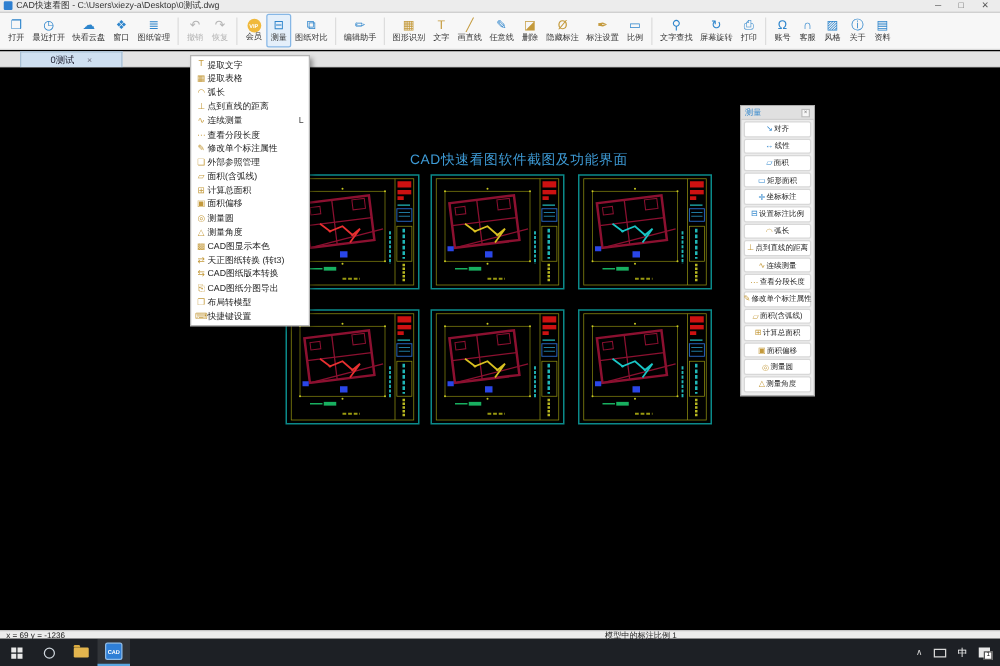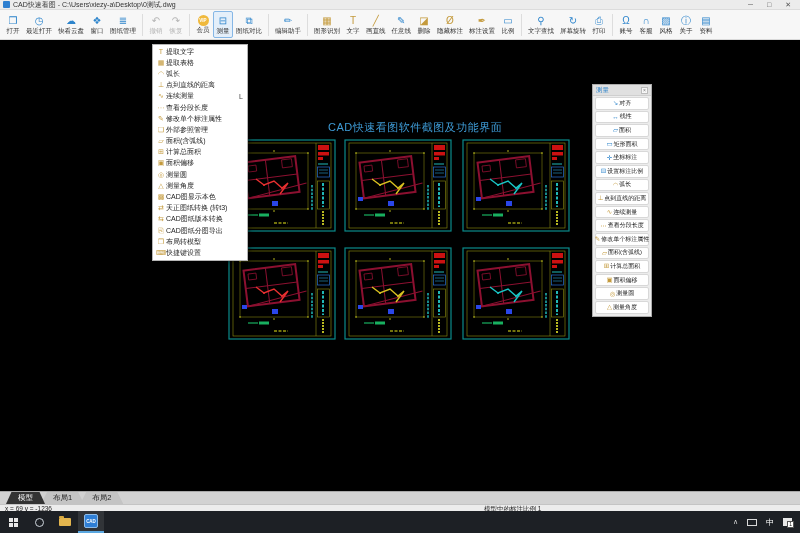--- a/index.html
+++ b/index.html
@@ -224,20 +224,26 @@
       <div class="tb-item c-blue">
         <span class="ic">ⓘ</span>
         <span class="lb">关于</span>
       </div>
       <div class="tb-item c-blue">
         <span class="ic">▤</span>
         <span class="lb">资料</span>
       </div>
     </div>
 
+  <div class="doctabs">
+    <div class="doctab">
+      <span>0测试</span>
+      <span class="x">×</span>
+    </div>
+  </div>
 
   <div class="canvas">
     <div class="watermark">CAD快速看图软件截图及功能界面</div>
     <div id="cells">
         <div class="cad-cell" style="left: 228px; top: 85px;"><svg viewBox="0 0 108 93" width="108" height="93" xmlns="http://www.w3.org/2000/svg">
             <rect x="1" y="1" width="106" height="91" fill="none" stroke="#0b8a8a" stroke-width="1.2"></rect>
             <rect x="5" y="4" width="98" height="85" fill="none" stroke="#8f8f10" stroke-width="0.6"></rect>
             <line x1="88" y1="4" x2="88" y2="89" stroke="#8f8f10" stroke-width="0.6"></line>
             <rect x="90" y="6" width="11" height="5" fill="#cc1111"></rect>
             <rect x="90" y="13" width="11" height="3.5" fill="#cc1111"></rect>
@@ -618,25 +624,20 @@
           <span class="pi-ic">◎</span>
           <span>测量圆</span>
         </div>
         <div class="panel-item c-gold">
           <span class="pi-ic">△</span>
           <span>测量角度</span>
         </div>
       </div>
   </div>
 
-  <div class="sheettabs" id="sheettabs">
-      <div class="sheettab is-active">模型</div>
-      <div class="sheettab">布局1</div>
-      <div class="sheettab">布局2</div>
-    </div>
 
   <div class="statusbar">
     <span class="coords">x = 69 y = -1236</span>
     <span class="scale-note">模型中的标注比例 1</span>
   </div>
 
   <div class="taskbar">
     <div class="task-btn">
       <span class="start-grid">
           <i></i>

